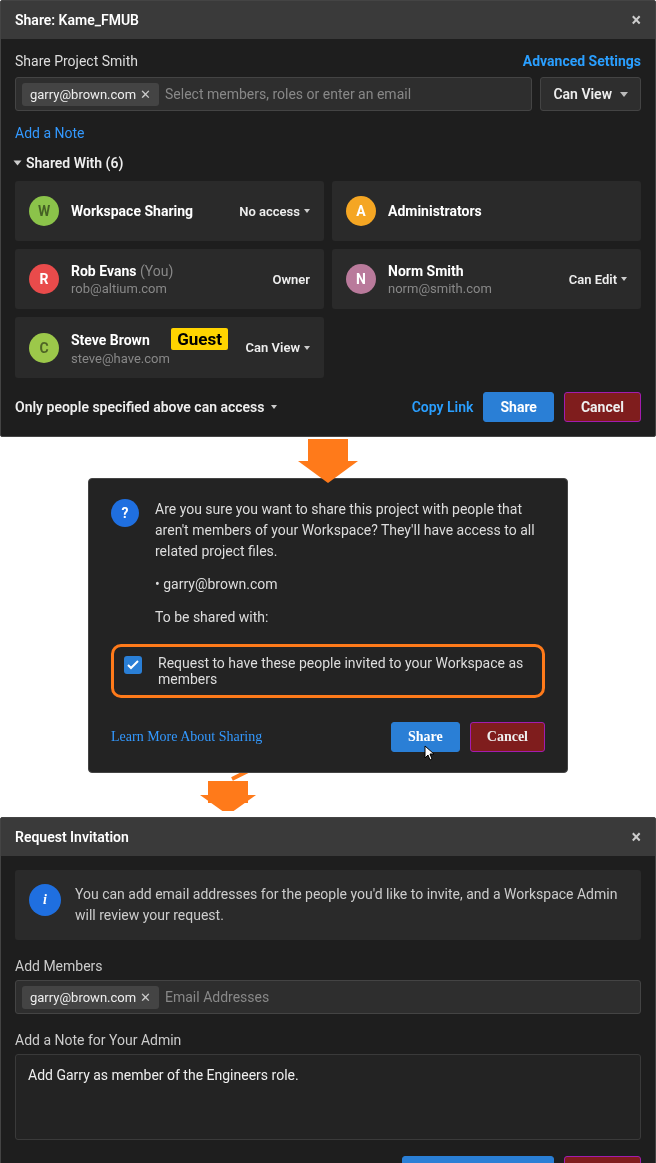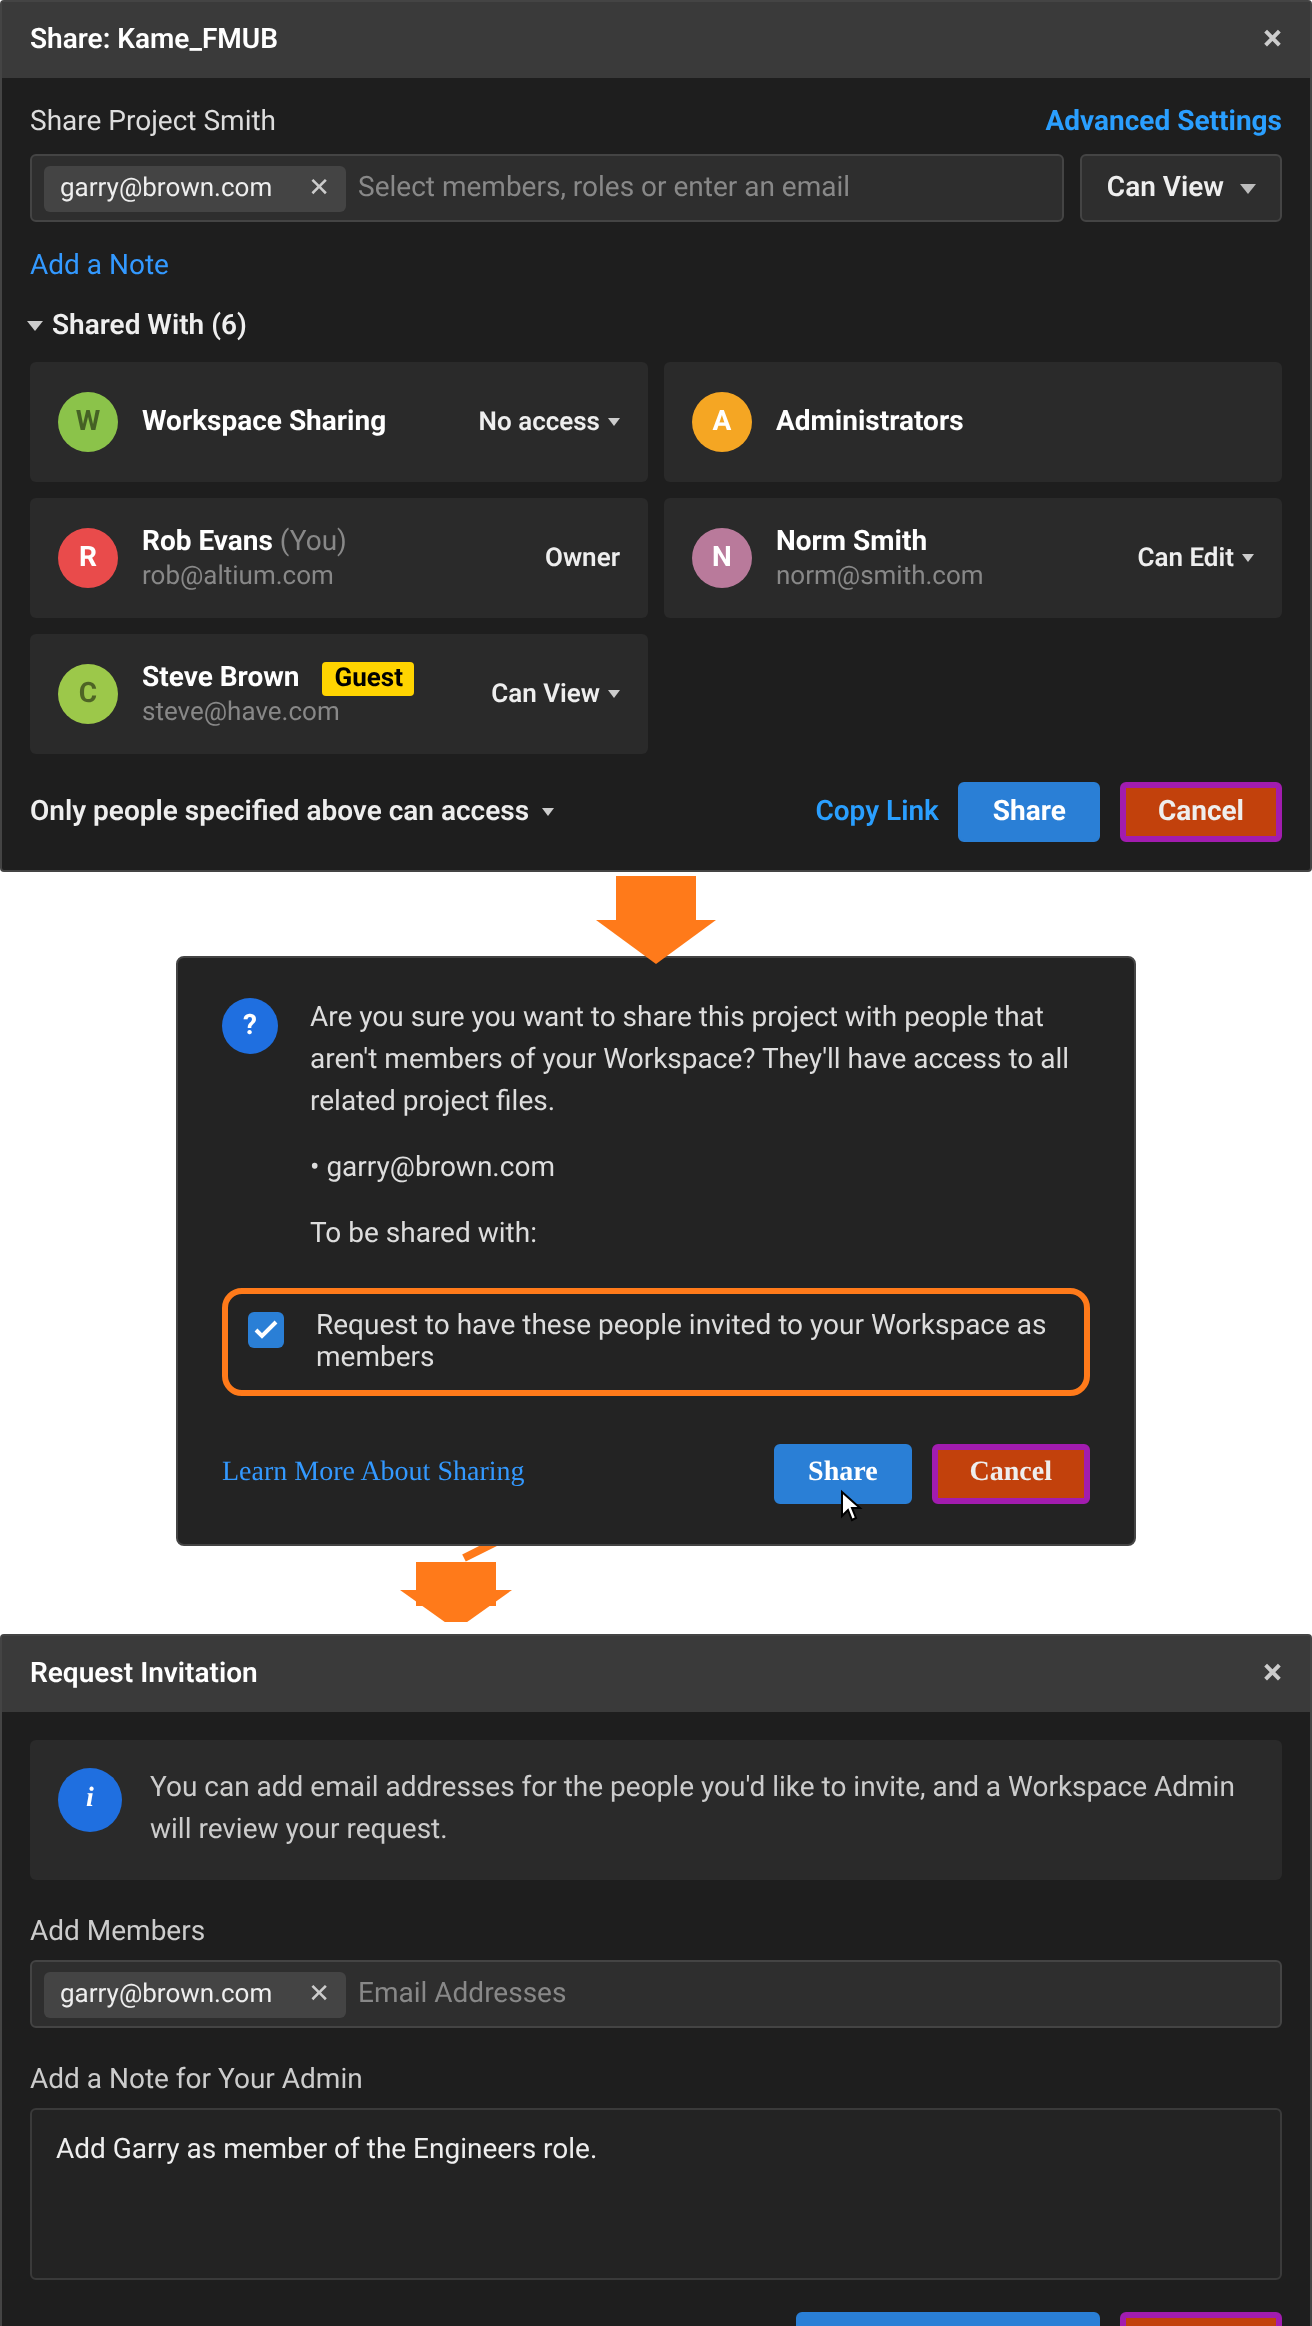--- a/index.html
+++ b/index.html
@@ -57,21 +57,21 @@
     padding: 3px 6px;
     gap: 6px;
     min-height: 34px;
   }
   .token {
     background: #444;
     border-radius: 3px;
     padding: 4px 8px;
     display: inline-flex;
     align-items: center;
-    gap: 18px;
+    gap: 4px;
     color: #eee;
     font-size: 13px;
   }
   .token-x { color: #ccc; cursor: pointer; font-size: 13px; line-height:1; }
   .tokenfield-ph { color: #888; flex:1; font-size: 14px; }
   .select-btn {
     background: #2e2e2e;
     border: 1px solid #444;
     border-radius: 3px;
     padding: 0 12px;
@@ -132,25 +132,25 @@
     flex-shrink: 0;
   }
   .avatar.txt-white { color: #fff; }
   .share-info { flex: 1; min-width: 0; }
   .share-name { font-weight: 700; color: #fff; font-size: 14px; }
   .share-sub { color: #888; font-size: 13px; margin-top: 2px; }
   .share-you { color: #888; font-weight: 400; }
   .guest-badge {
     background: #ffd400;
     color: #000;
-    font-size: 13px;
+    font-size: 17px;
     font-weight: 700;
     padding: 1px 6px;
     border-radius: 2px;
-    margin-left: 8px;
+    margin-left: 18px;
   }
   .share-role {
     color: #eee;
     font-weight: 600;
     font-size: 13px;
     display: flex;
     align-items: center;
     gap: 4px;
   }
   .caret-sm {
@@ -175,22 +175,22 @@
   .footer-actions { display: flex; align-items: center; gap: 10px; }
   .btn {
     display: inline-flex;
     align-items: center;
     justify-content: center;
     height: 30px;
     padding: 0 16px;
     border-radius: 3px;
     font-weight: 700;
     font-size: 14px;
-    border: 3px solid #a21caf;
-    background: #c2410c;
+    border: 1px solid #a21caf;
+    background: #7f1d1d;
     color: #eee;
     cursor: pointer;
   }
   .btn-primary {
     background: #2a7fd6;
     border: 1px solid #2a7fd6;
     color: #fff;
   }
   .arrow-wrap {
     text-align: center;

